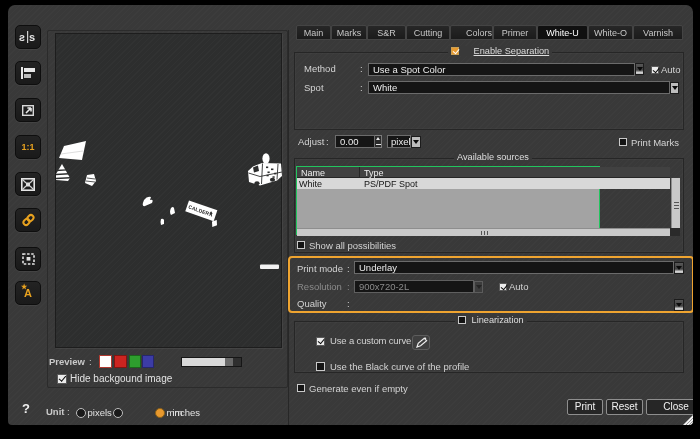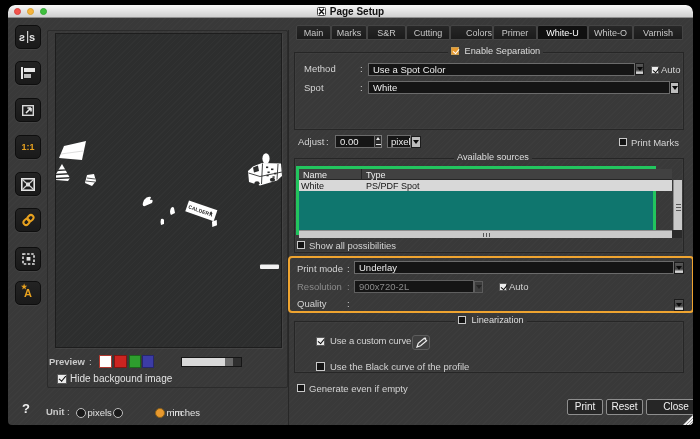--- a/index.html
+++ b/index.html
@@ -30,29 +30,20 @@
 .cb.or{background:#e89a2f;border:1px solid #caa054;color:#fff;}
 .cb.big::after{width:5.5px;height:3px;left:1px;top:1px;}
 .radio{position:absolute;width:10px;height:10px;border-radius:50%;background:#191919;border:1px solid #bdbdbd;}
 .radio.on{background:#e8992e;border-color:#8a6018;}
 .tab{position:absolute;top:20px;height:15px;background:linear-gradient(#272727,#1b1b1b);border:1px solid #444;border-radius:2px 2px 0 0;color:#c6c6c6;font-size:9px;text-align:center;line-height:14px;}
 .tab.act{background:#101010;color:#fff;}
 .btn{position:absolute;top:394px;height:16px;background:#262626;border:1px solid #8e8e8e;border-radius:2px;color:#f2f2f2;font-size:10px;text-align:center;line-height:14px;}
 </style></head>
 <body>
 <div id="win">
-  <div id="titlebar">
-    <div class="light" style="left:6px;background:#f5544d;border:0.5px solid #d64540;"></div>
-    <div class="light" style="left:19px;background:#f6b43d;border:0.5px solid #d8a030;"></div>
-    <div class="light" style="left:32px;background:#3fc03e;border:0.5px solid #35a835;"></div>
-    <div id="title"><svg width="9" height="9" viewBox="0 0 9 9" style="vertical-align:-1px;margin-right:4px">
-          <rect x="0.5" y="0.5" width="8" height="8" fill="#fff" stroke="#444" stroke-width="1" rx="1"></rect>
-          <path d="M2 1.7 L7 7.3 M7 1.7 L2 7.3" stroke="#111" stroke-width="1.3"></path>
-        </svg>Page Setup</div>
-  </div>
 
   <div class="tbtn" style="top:20px;">
       <div class="ticon">
         <svg width="20" height="16" viewBox="0 0 20 16">
           <g font-family="Liberation Sans,sans-serif" font-size="11" font-weight="bold" fill="#e6e6e6">
             <text x="1" y="12" transform="scale(-1,1) translate(-8,0)">s</text>
             <text x="11" y="12">s</text>
           </g>
           <rect x="9" y="2" width="1.2" height="12" fill="#cfcfcf"></rect>
         </svg>
@@ -180,21 +171,21 @@
   <div class="tab" style="left:398px;width:44px;">Cutting</div>
   <div class="tab" style="left:442px;width:43px;text-align:right;">Colors</div>
   <div class="tab" style="left:485px;width:44px;">Primer</div>
   <div class="tab act" style="left:529px;width:51px;">White-U</div>
   <div class="tab" style="left:580px;width:45px;">White-O</div>
   <div class="tab" style="left:625px;width:50px;">Varnish</div>
 
   <div class="gbox" style="left:286px;top:47px;width:390px;height:78px;"></div>
   <div class="gtitle" style="left:440px;top:41px;">
     <span class="cb or" style="position:relative;display:inline-block;vertical-align:-1px;"></span>
-    <span style="margin-left:3px;">Enable Separation</span>
+    <span style="margin-left:12px;text-decoration:underline;">Enable Separation</span>
   </div>
   <div class="lab" style="left:296px;top:57.5px;">Method</div>
   <div class="lab" style="left:352px;top:57.5px;">:</div>
   <div class="dd" style="left:360px;top:57.5px;width:267px;height:13px;">Use a Spot Color</div>
   <div class="dbtn" style="left:627px;top:58px;width:9px;height:12px;">
       <i></i>
     </div>
   <div class="cb wh" style="left:643px;top:61px;"></div>
   <div class="lab" style="left:653px;top:59px;">Auto</div>
   <div class="lab" style="left:296px;top:76.5px;">Spot</div>
@@ -213,21 +204,21 @@
   </div>
   <div class="dd" style="left:379px;top:130px;width:24px;height:13px;padding-left:3px;">pixel</div>
   <div class="dbtn lt" style="left:403px;top:130.5px;width:10px;height:12px;">
       <i></i>
     </div>
   <div class="cb un" style="left:611px;top:133px;"></div>
   <div class="lab" style="left:623px;top:132px;">Print Marks</div>
 
   <div class="gbox" style="left:286px;top:153px;width:390px;height:95px;"></div>
   <div class="gtitle" style="left:446px;top:147px;">Available sources</div>
-  <div class="abs" style="left:288px;top:161px;width:360px;height:69px;border:3px solid #22c55e;background:#0f766e;">
+  <div class="abs" style="left:288px;top:161px;width:304px;height:69px;border:1px solid #22c55e;background:#a3a3a3;">
     <div class="abs" style="left:0;top:0;width:373px;height:11px;background:#414141;border-bottom:1px solid #262626;">
       <div class="lab" style="left:4px;top:0.5px;font-size:9px;color:#ededed;">Name</div>
       <div class="lab" style="left:67px;top:0.5px;font-size:9px;color:#ededed;">Type</div>
       <div class="abs" style="left:62px;top:0;width:1px;height:11px;background:#262626;"></div>
     </div>
     <div class="abs" style="left:0;top:11px;width:373px;height:11px;background:#d8d8d8;">
       <div class="lab" style="left:2px;top:0.5px;font-size:9px;color:#141414;">White</div>
       <div class="lab" style="left:67px;top:0.5px;font-size:9px;color:#141414;">PS/PDF Spot</div>
     </div>
     <div class="abs" style="left:374px;top:11px;width:9px;height:50px;background:#c9c9c9;border-left:1px solid #8e8e8e;">

